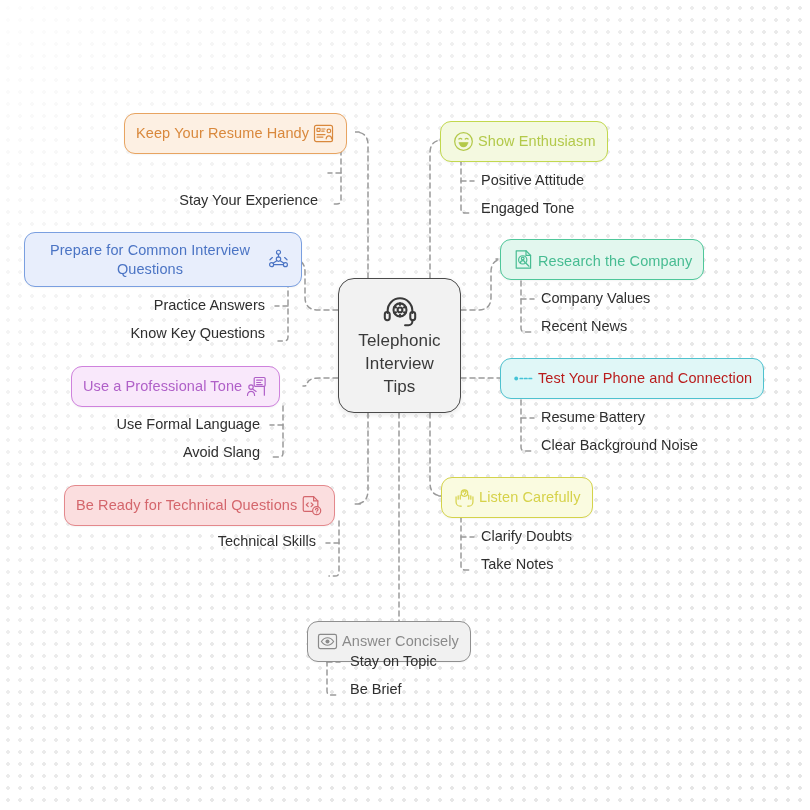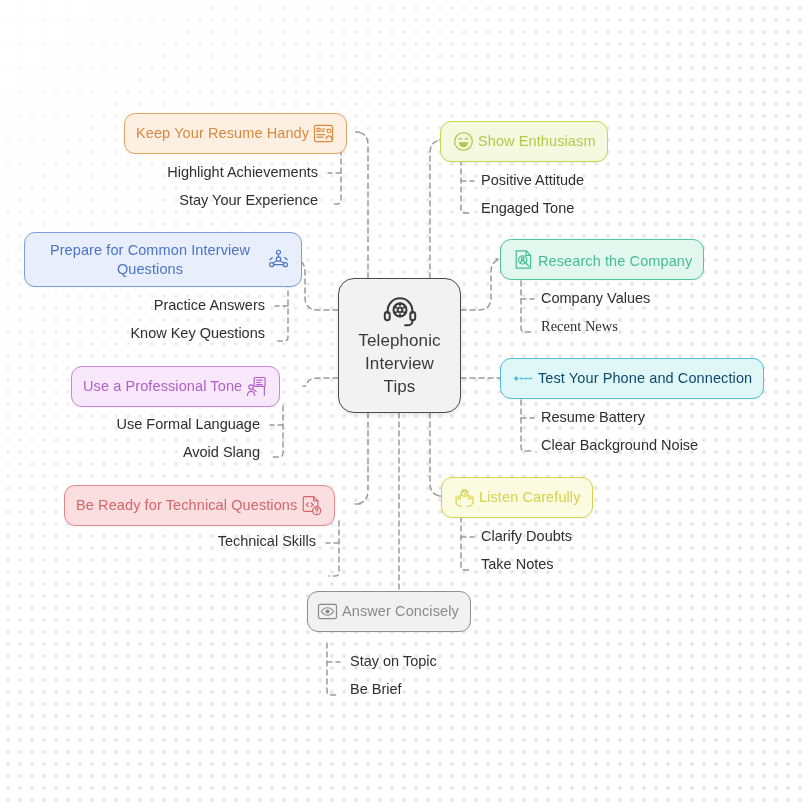--- a/index.html
+++ b/index.html
@@ -125,21 +125,20 @@
     <span class="ico">
       <svg viewBox="0 0 24 24" fill="none" stroke="#d9883c" stroke-width="1.25" stroke-linecap="round" stroke-linejoin="round">
         <rect x="2.6" y="3.6" width="18.8" height="16.8" rx="2"></rect>
         <rect x="5.2" y="6.6" width="3.2" height="3.2" rx=".6"></rect>
         <path d="M10.2 7.3h3.4M10.2 9.6h2.4M5.2 13.1h8.4M5.2 15.7h6.2"></path>
         <circle cx="17.6" cy="9.3" r="1.9"></circle>
         <path d="M14.8 17.6c0-1.8 1.3-3.1 2.8-3.1s2.8 1.3 2.8 3.1"></path>
       </svg>
     </span>
   </div>
-  <div class="sub r-align" style="left:60px;top:164px;width:258px;">Highlight Achievements</div>
   <div class="sub r-align" style="left:60px;top:192px;width:258px;">Stay Your Experience</div>
 
   <div class="node multi" style="left:24px;top:232px;width:278px;background:#e8eefc;border-color:#7a9fe0;color:#4b74c4;justify-content:space-between;">
     <span style="display:block;text-align:center;flex:1 1 auto;">
       <span class="lbl">Prepare for Common Interview</span>
       <span class="lbl">Questions</span>
     </span>
     <span class="ico">
       <svg viewBox="0 0 24 24" fill="none" stroke="#4b74c4" stroke-width="1.2" stroke-linecap="round" stroke-linejoin="round">
         <circle cx="12" cy="4.4" r="2.1"></circle>
@@ -207,23 +206,23 @@
         <path d="M14.6 2.9v4.8h4.8"></path>
         <circle cx="11.2" cy="12.4" r="4.3"></circle>
         <circle cx="11.2" cy="11" r="1.4"></circle>
         <path d="M8.9 15.3c0-1.3 1-2.2 2.3-2.2s2.3.9 2.3 2.2"></path>
         <path d="M14.4 15.7l3.3 3.3"></path>
       </svg>
     </span>
     <span class="lbl">Research the Company</span>
   </div>
   <div class="sub" style="left:541px;top:290px;">Company Values</div>
-  <div class="sub" style="left:541px;top:318px;font-family:Liberation Serif, serif;">Recent News</div>
-
-  <div class="node" style="left:500px;top:358px;background:#e0f7f7;border-color:#4fc2cf;color:#0c4a6e;">
+  <div class="sub" style="left:541px;top:318px;">Recent News</div>
+
+  <div class="node" style="left:500px;top:358px;background:#e0f7f7;border-color:#4fc2cf;color:#b91c1c;">
     <span class="ico">
       <svg viewBox="0 0 24 24" fill="none" stroke="#44c3d6" stroke-width="1.4" stroke-linecap="round" stroke-linejoin="round">
         <circle cx="4.4" cy="12" r="2" fill="#44c3d6" stroke="none"></circle>
         <path d="M8.6 12h2.4M13.2 12h2.4M17.8 12h2.6" stroke-width="1.8"></path>
       </svg>
     </span>
     <span class="lbl">Test Your Phone and Connection</span>
   </div>
   <div class="sub" style="left:541px;top:409px;">Resume Battery</div>
   <div class="sub" style="left:541px;top:437px;">Clear Background Noise</div>
@@ -236,21 +235,21 @@
         <path d="M3.2 11.2v5.4c0 2.4 1.9 4.4 4.3 4.4h1.1"></path>
         <path d="M20.8 11.2v5.4c0 2.4-1.9 4.4-4.3 4.4h-1.1"></path>
         <path d="M5.4 10.2v3.6M7.6 9.6v4M16.4 9.6v4M18.6 10.2v3.6"></path>
       </svg>
     </span>
     <span class="lbl">Listen Carefully</span>
   </div>
   <div class="sub" style="left:481px;top:528px;">Clarify Doubts</div>
   <div class="sub" style="left:481px;top:556px;">Take Notes</div>
 
-  <div class="node" style="left:307px;top:591px;background:#f1f1f1;border-color:#8f8f8f;color:#8a8a8a;padding-left:8px;">
+  <div class="node" style="left:307px;top:621px;background:#f1f1f1;border-color:#8f8f8f;color:#8a8a8a;padding-left:8px;">
     <span class="ico">
       <svg viewBox="0 0 24 24" fill="none" stroke="#8a8a8a" stroke-width="1.25" stroke-linecap="round" stroke-linejoin="round">
         <rect x="2.6" y="4.6" width="18.8" height="14.8" rx="1.8"></rect>
         <path d="M5.6 12c1.8-2.6 4-3.9 6.4-3.9s4.6 1.3 6.4 3.9c-1.8 2.6-4 3.9-6.4 3.9S7.4 14.6 5.6 12z"></path>
         <circle cx="12" cy="12" r="2.1" fill="#8a8a8a" stroke="none"></circle>
       </svg>
     </span>
     <span class="lbl">Answer Concisely</span>
   </div>
   <div class="sub" style="left:350px;top:653px;">Stay on Topic</div>

